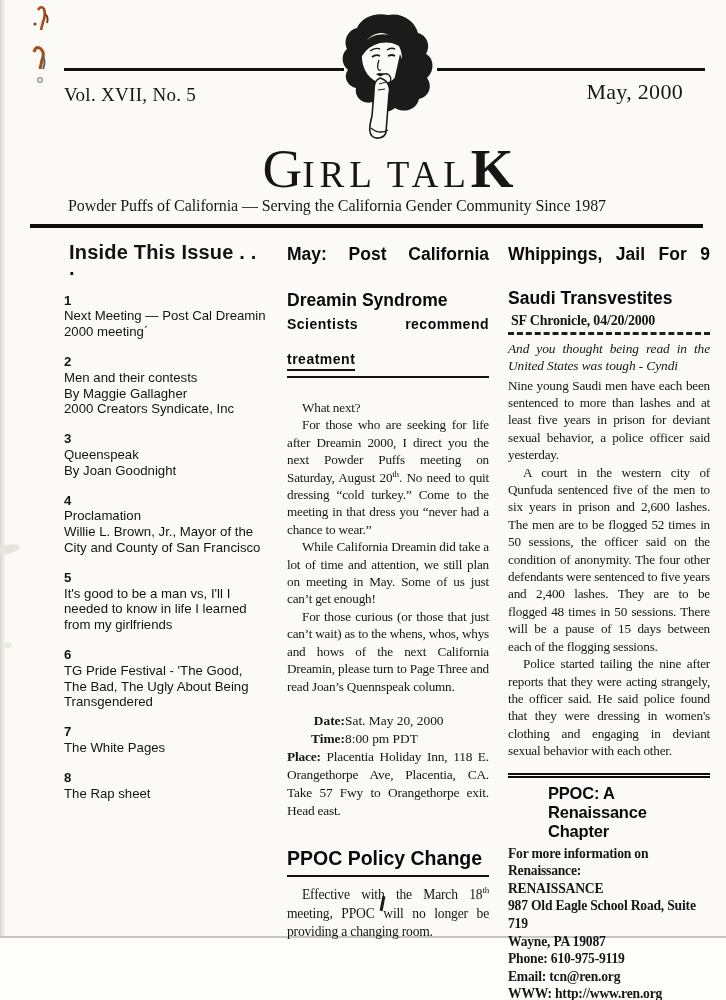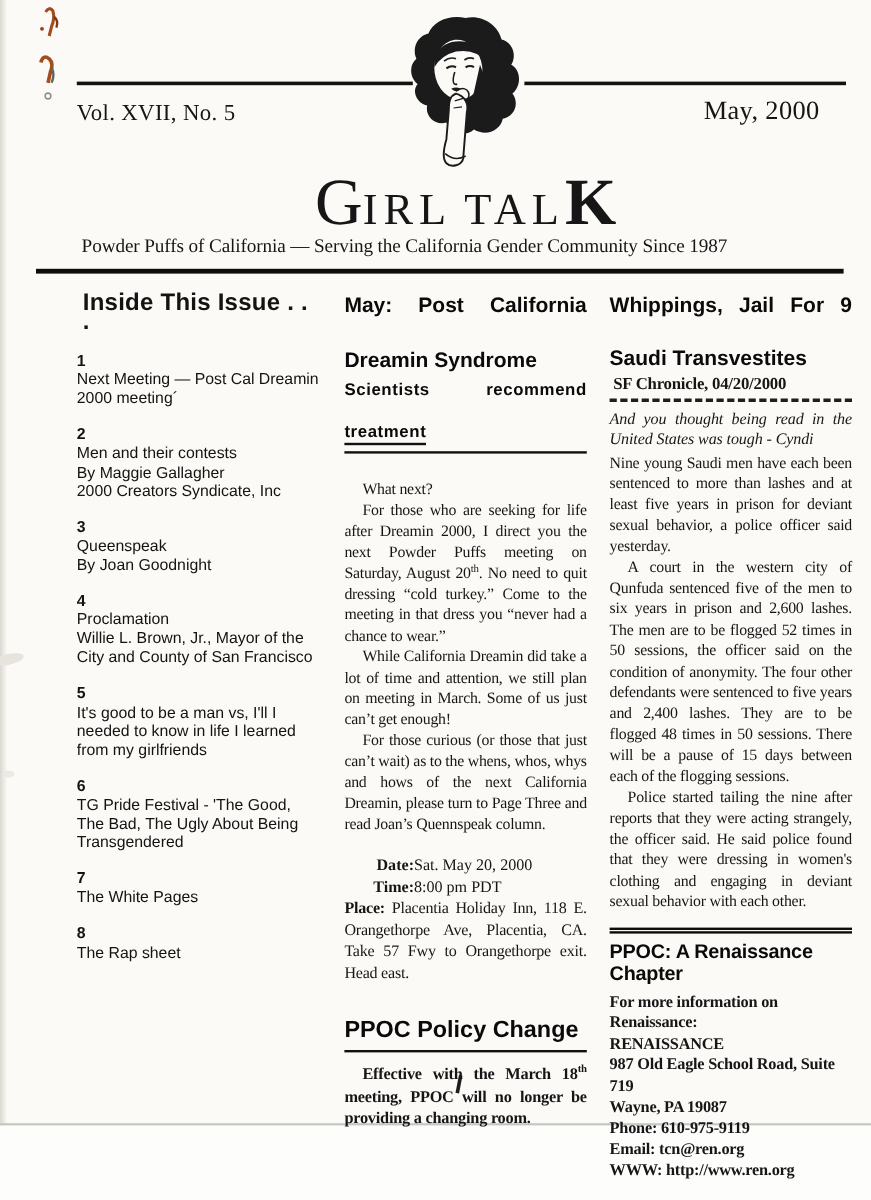--- a/index.html
+++ b/index.html
@@ -53,32 +53,32 @@
   .mid-body p { text-indent:15px; }
   sup { font-size:9px; vertical-align:super; line-height:0; }
 
   .meeting { margin-top:17px; font-size:13.4px; line-height:18px; }
   .meeting-row { display:flex; }
   .m-label { font-weight:bold; width:58px; flex:none;text-align:right; }
   .place-par { text-align:justify; letter-spacing:-0.2px; }
   .place-par .m-label-inline { font-weight:bold; }
 
   .policy-head { margin-top:27px; font-family:"Liberation Sans", sans-serif; font-weight:bold; font-size:19.5px; color:#0a0a0a; padding-bottom:5px; border-bottom:2.5px solid #111; }
-  .policy-body { margin-top:9px; font-weight:bold; text-align:justify; text-indent:15px; font-size:13.6px; line-height:18.6px; letter-spacing:-0.2px; }
+  .policy-body { margin-top:9px; font-weight:normal; text-align:justify; text-indent:15px; font-size:13.6px; line-height:18.6px; letter-spacing:-0.2px; }
 
   .col-right { position:absolute; left:508px; top:243px; width:202px; }
   .right-headline { line-height:22px; }
   .source { font-weight:bold; font-size:14px; margin-top:4px; padding-left:3px; letter-spacing:-0.2px; }
   .dashed-rule { border-top:3px dashed #1e1e1e; margin-top:3px; }
   .intro { font-style:italic; margin-top:6px; font-size:13.4px; line-height:16.8px; text-align:justify; letter-spacing:-0.1px; }
   .dateline { font-weight:bold; text-align:right; margin-top:4px; font-size:13.6px; }
   .right-body { margin-top:2px; }
   .right-body p.indented { text-indent:15px; }
   .double-rule { border-top:5px double #0d0d0d; margin-top:13px; }
-  .ren-head { font-family:"Liberation Sans", sans-serif; font-weight:bold; font-size:16.5px; margin-top:6px; color:#0a0a0a; letter-spacing:-0.2px; }
+  .ren-head { font-family:"Liberation Sans", sans-serif; font-weight:bold; font-size:16.5px; margin-top:6px; color:#0a0a0a; letter-spacing:-0.2px;margin-left:40px; }
   .ren-lines { margin-top:4px; font-weight:bold; font-size:13.6px; line-height:17.6px; letter-spacing:-0.2px; }
 </style>
 </head>
 <body>
 
 <div class="page">
 
   <div class="left-edge"></div>
   <svg class="rust-marks" width="44" height="86" viewBox="0 0 44 86">
     <path d="M18 8 q3 -5 6 -1 q2 6 -1 13 l-2 8" stroke="#a34c1c" stroke-width="2.6" fill="none"></path>
@@ -171,21 +171,21 @@
     </div>
     <div class="mid-subhead">
       <span class="jline">Scientists recommend</span>
       <span class="underlined">treatment</span>
     </div>
     <div class="mid-rule"></div>
 
     <div class="mid-body body-text">
       <p>What next?</p>
       <p><span>For those who are seeking for life after Dreamin 2000, I direct you the next Powder Puffs meeting on Saturday, August 20</span><sup>th</sup><span>. No need to quit dressing “cold turkey.” Come to the meeting in that dress you “never had a chance to wear.”</span></p>
-      <p>While California Dreamin did take a lot of time and attention, we still plan on meeting in March. Some of us just can’t get enough!</p>
+      <p>While California Dreamin did take a lot of time and attention, we still plan on meeting in May. Some of us just can’t get enough!</p>
       <p>For those curious (or those that just can’t wait) as to the whens, whos, whys and hows of the next California Dreamin, please turn to Page Three and read Joan’s Quennspeak column.</p>
     </div>
 
     <div class="meeting">
       <div class="meeting-row">
         <span class="m-label">Date:</span>
         <span>Sat. May 20, 2000</span>
       </div>
       <div class="meeting-row">
         <span class="m-label">Time:</span>

